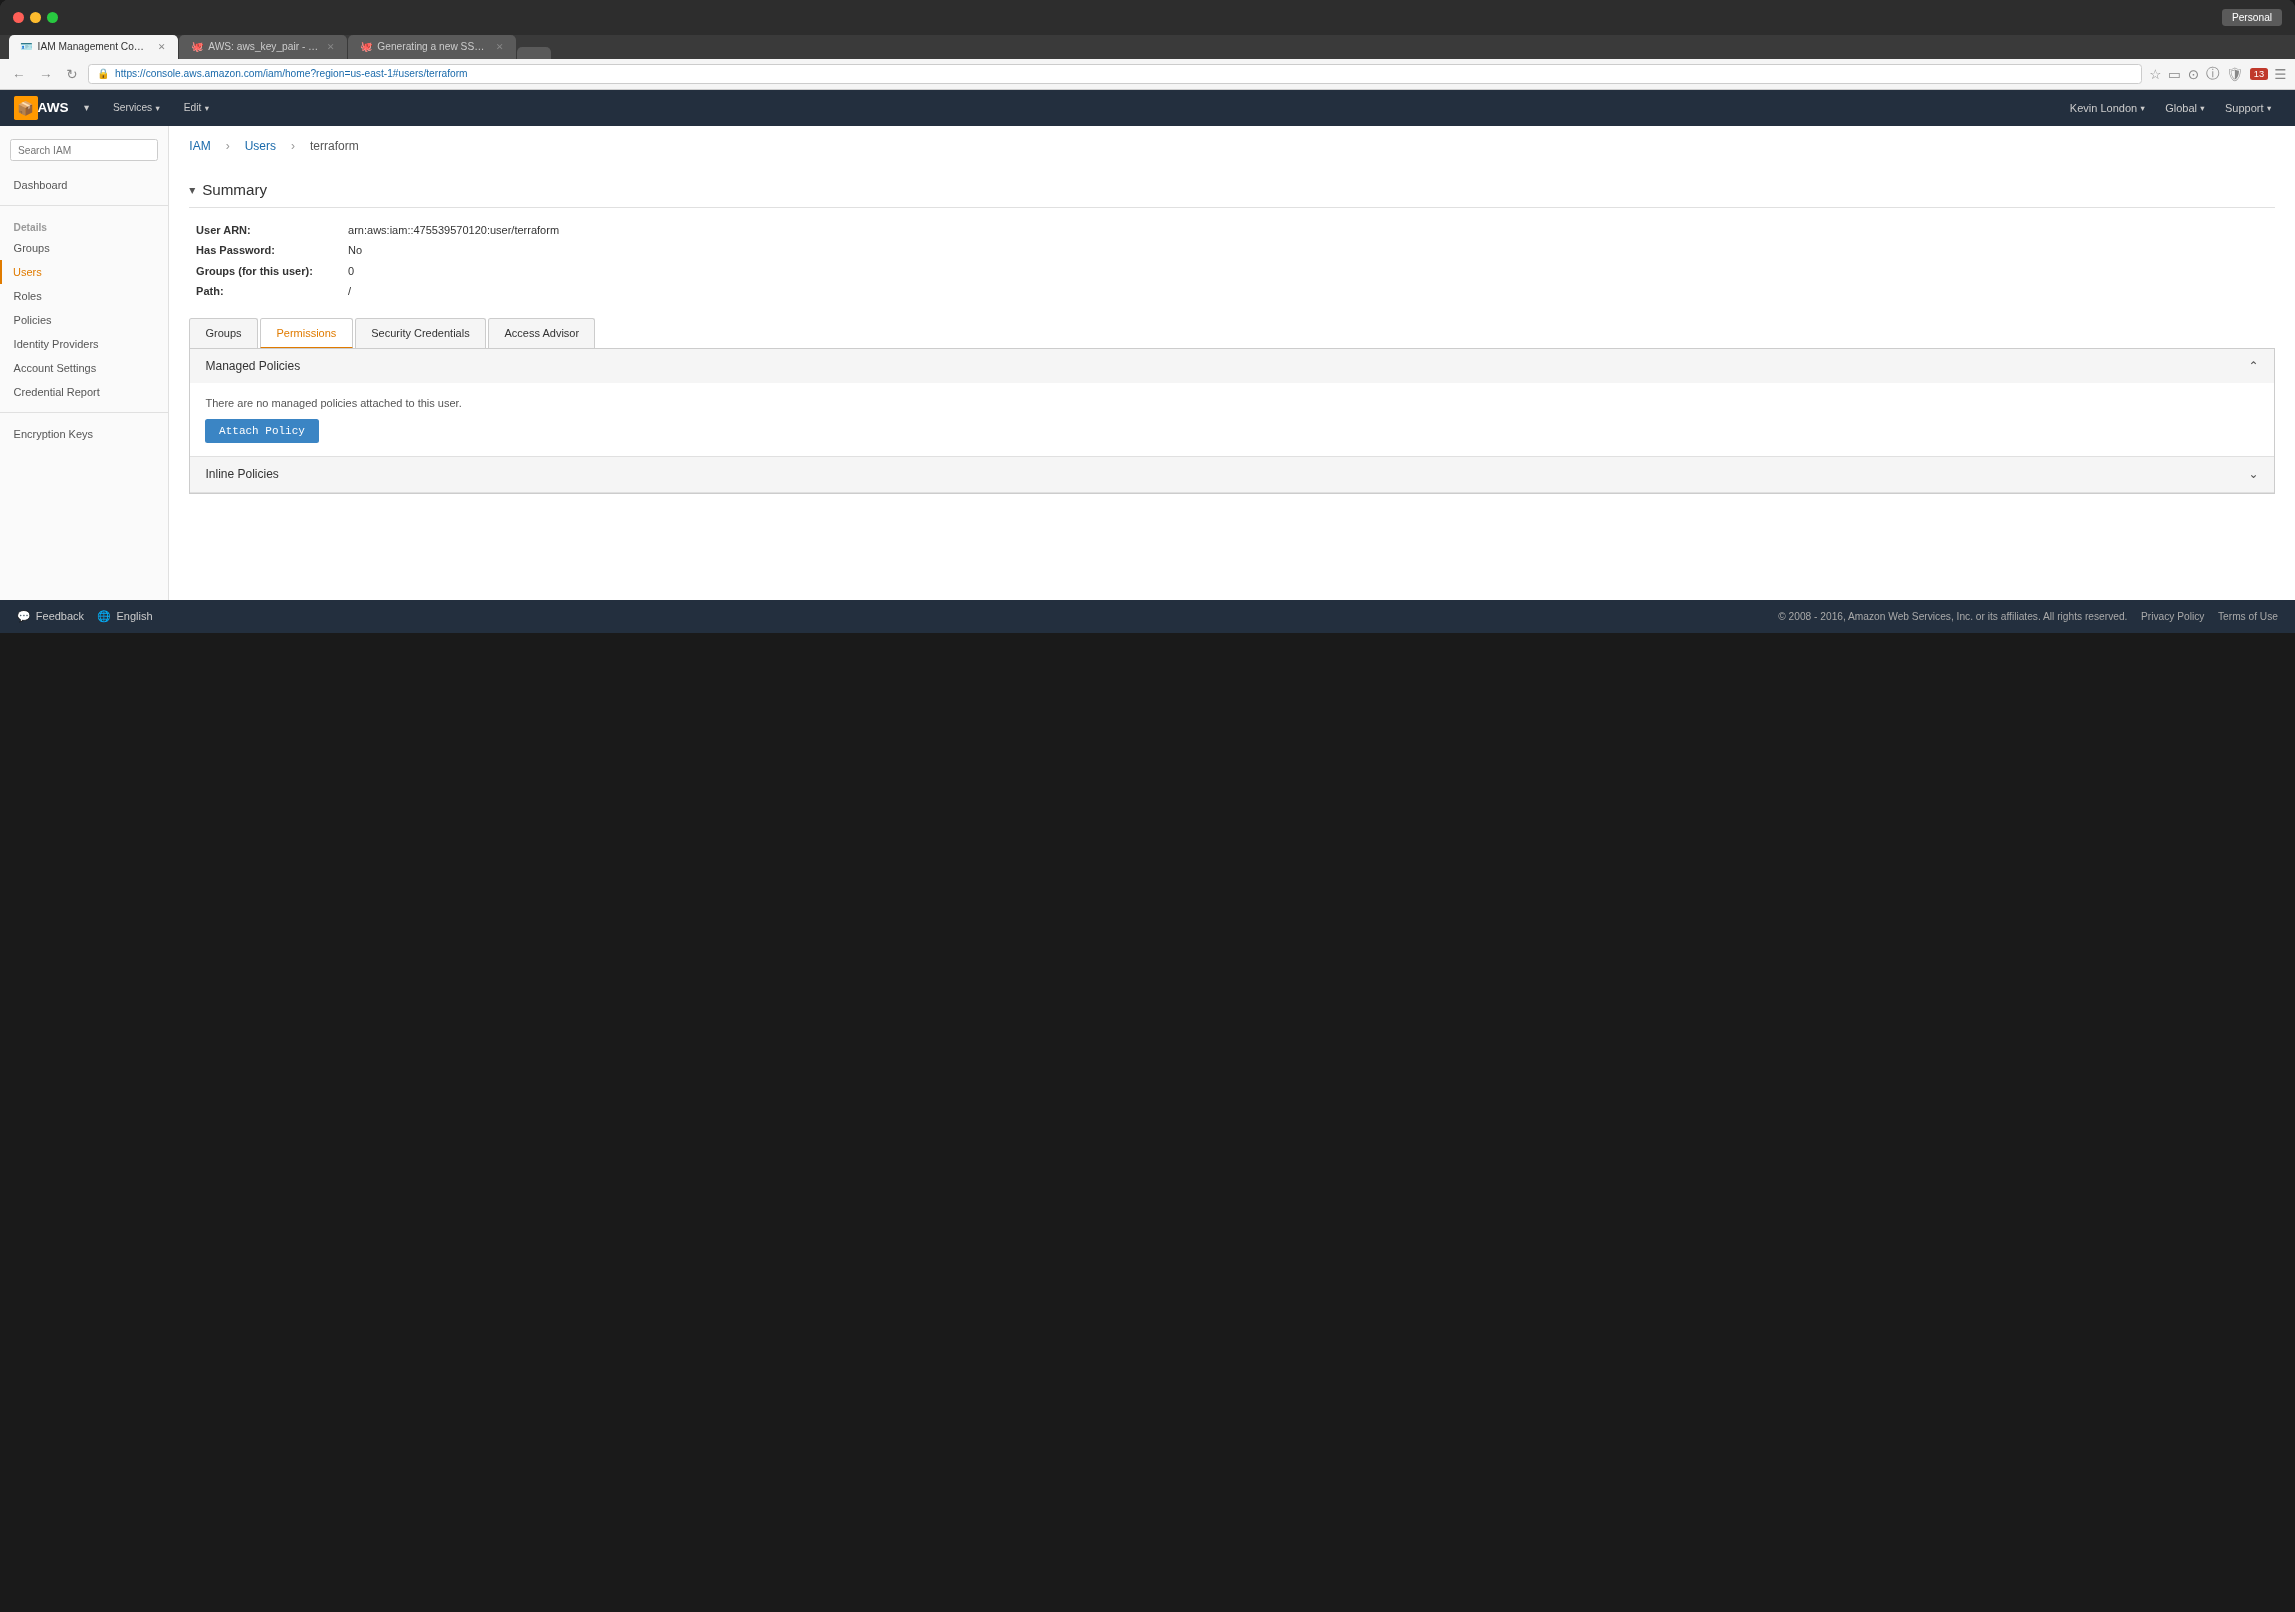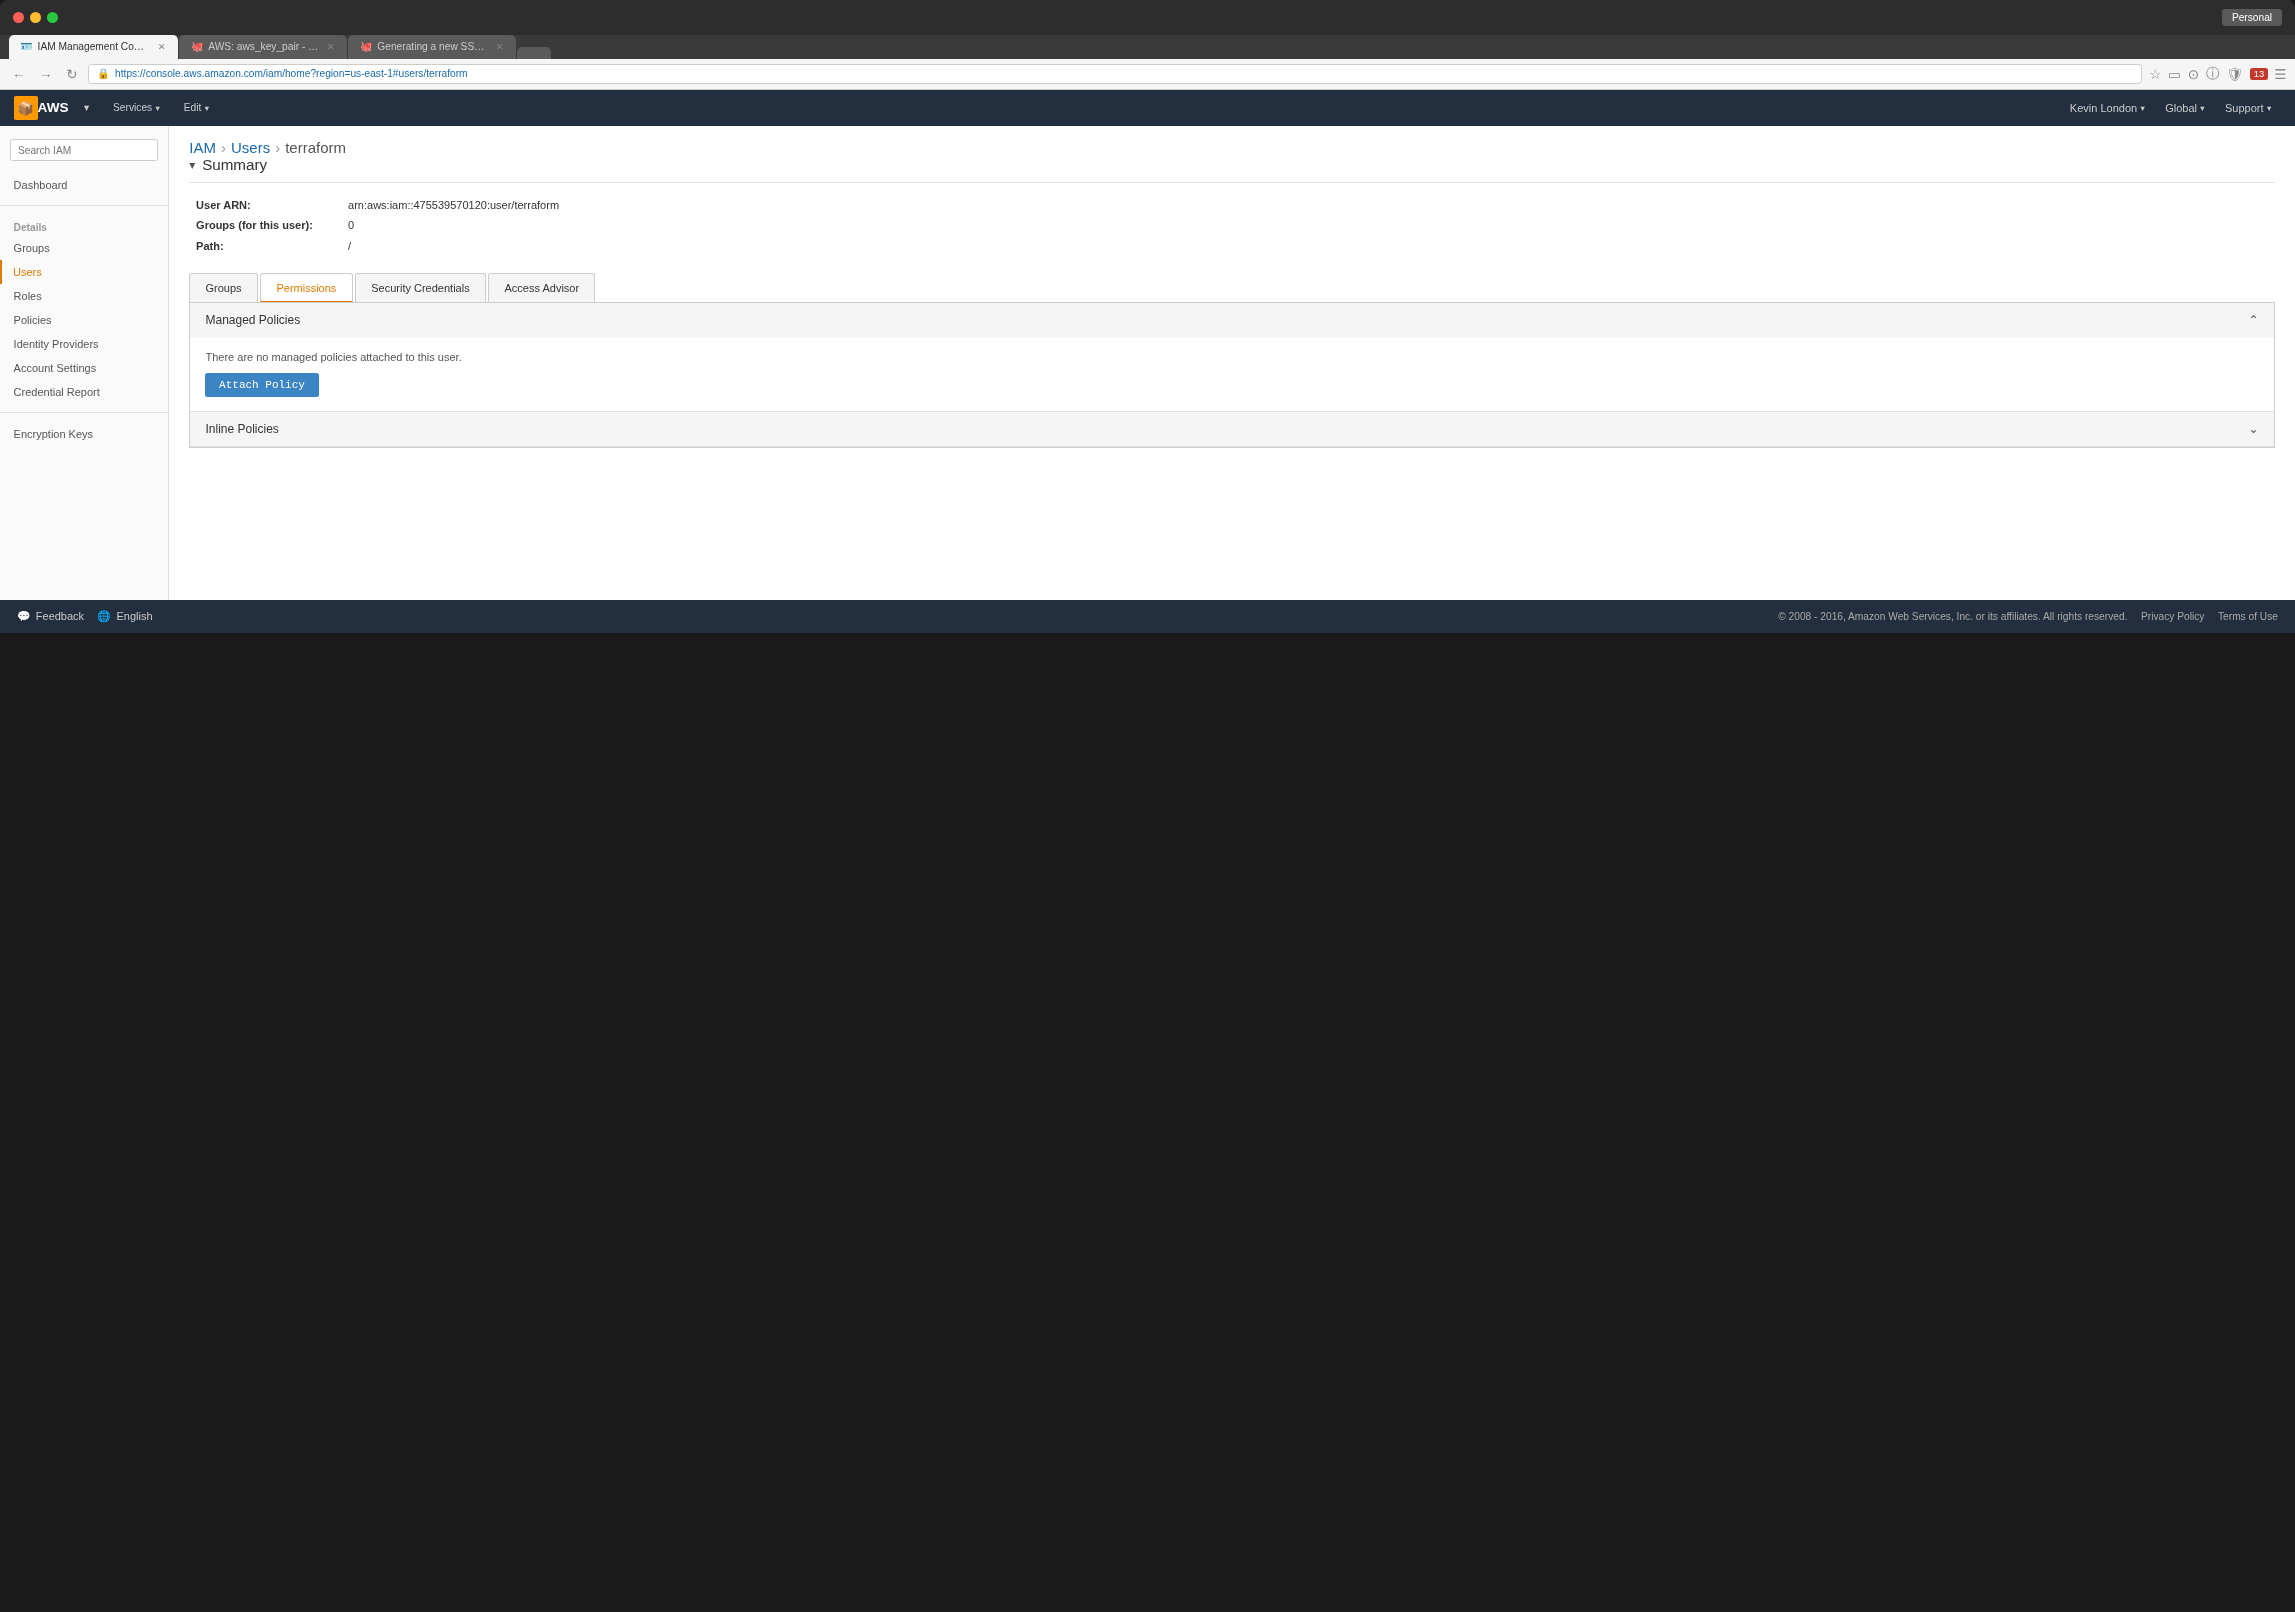--- a/index.html
+++ b/index.html
@@ -45,21 +45,21 @@
     .sidebar { width: 169px; background: #fafafa; border-right: 0.8px solid #e0e0e0; padding: 13.6px 0; flex-shrink: 0; }
     .sidebar-item { padding: 6px 13.6px; cursor: pointer; color: #555; font-size: 11px; }
     .sidebar-item.active { color: #e07b00; border-left: 2.5px solid #e07b00; padding-left: 11px; font-weight: 500; }
     .sidebar-search { margin: 0 10.2px 12px; }
     .sidebar-search input { width: 100%; padding: 4.2px 6.8px; border: 0.8px solid #ccc; border-radius: 2.5px; font-size: 10.2px; color: #555; }
     .sidebar-section-label { color: #999; font-size: 10.2px; padding: 6.8px 13.6px 3.4px; font-weight: 600; text-transform: none; }
     .sidebar-divider { border: none; border-top: 0.8px solid #e0e0e0; margin: 8.5px 0; }
 
     
     .content { flex: 1; padding: 13.6px 20.3px; background: #fff; overflow: auto; }
-    .breadcrumb { font-size: 15px; color: #555; margin-bottom: 0; display: flex; align-items: center; gap: 5px; }
+    .breadcrumb { font-size: 12px; color: #555; margin-bottom: 28px; display: flex; align-items: center; gap: 15px; }
     .breadcrumb a { color: #1a6aab; text-decoration: none; cursor: pointer; }
     .breadcrumb-sep { color: #999; }
 
     
     .summary-header { display: flex; align-items: center; gap: 6.8px; font-size: 15.2px; font-weight: normal; color: #333; margin-bottom: 12px; border-bottom: 0.8px solid #e0e0e0; padding-bottom: 8.5px; }
     .summary-toggle { font-size: 12px; color: #555; cursor: pointer; }
     .summary-table { width: 100%; border-collapse: collapse; margin-bottom: 17px; }
     .summary-table tr td { padding: 4.2px 6.8px; font-size: 11px; vertical-align: top; }
     .summary-table tr td:first-child { font-weight: bold; white-space: nowrap; width: 152px; color: #333; }
     .summary-table tr td:last-child { color: #333; }
@@ -233,20 +233,24 @@
         <div class="summary-header">
           <span class="summary-toggle">▾</span>
           <span>Summary</span>
         </div>
 
         <table class="summary-table">
           <tbody>
               <tr>
             <td>User ARN:</td>
             <td>arn:aws:iam::475539570120:user/terraform</td>
+          </tr>
+          <tr>
+            <td>Has Password:</td>
+            <td>No</td>
           </tr>
           <tr>
             <td>Groups (for this user):</td>
             <td>0</td>
           </tr>
           <tr>
             <td>Path:</td>
             <td>/</td>
           </tr>
         </tbody>

